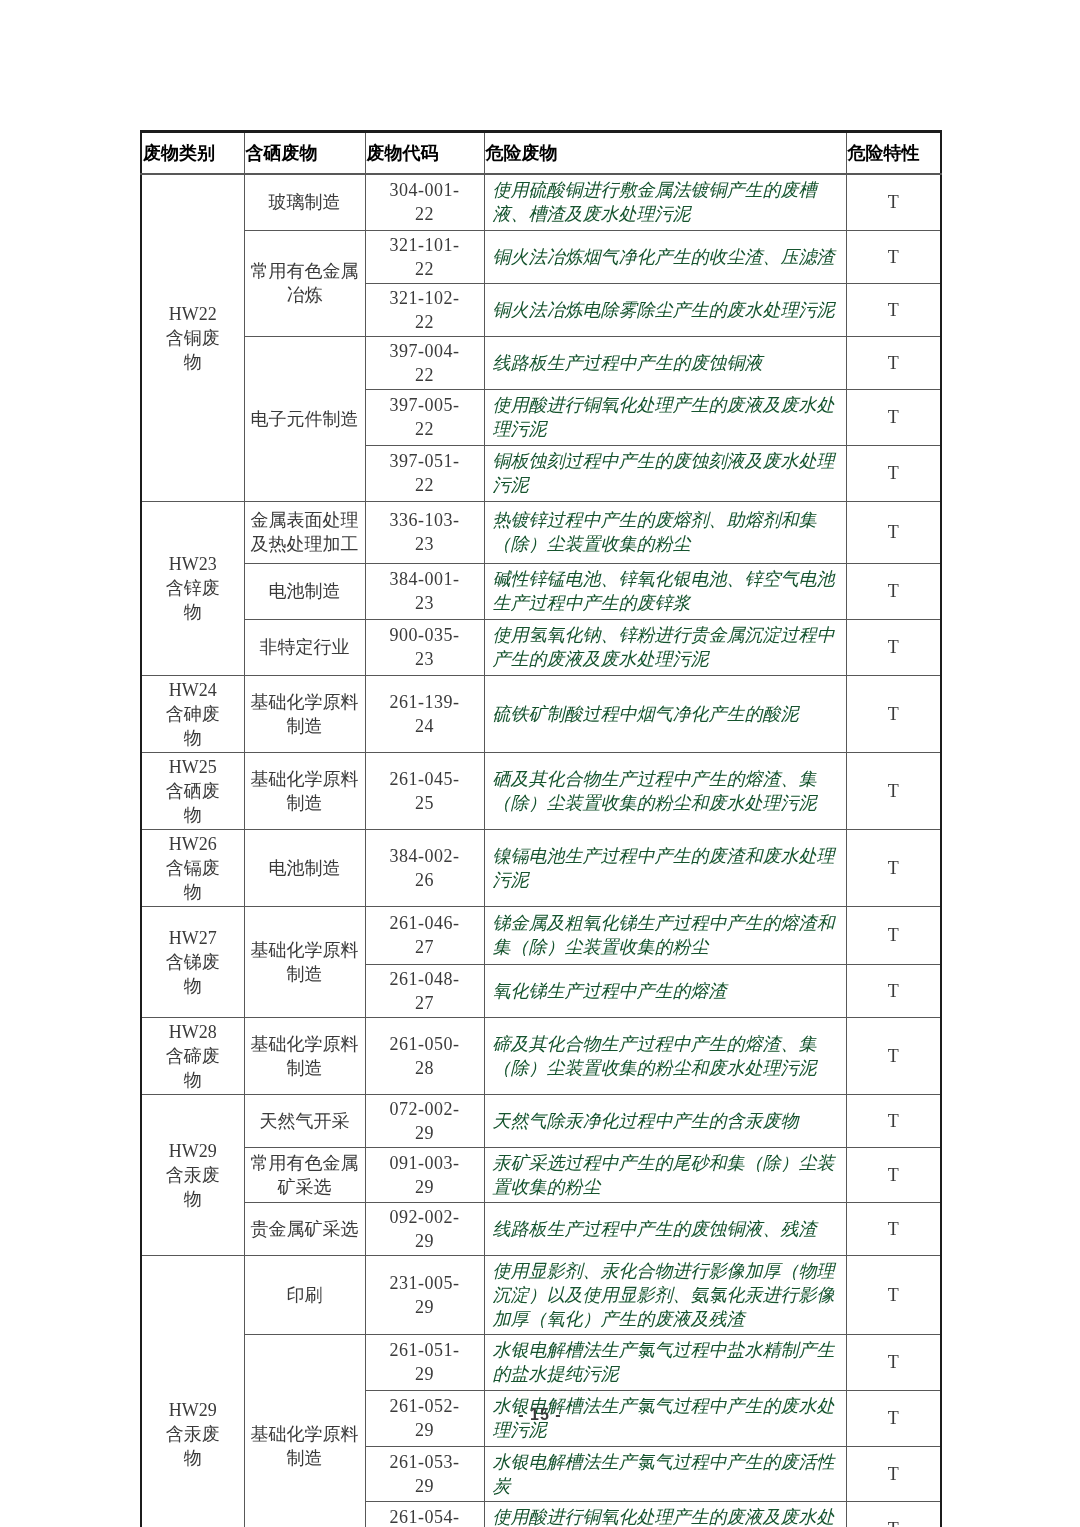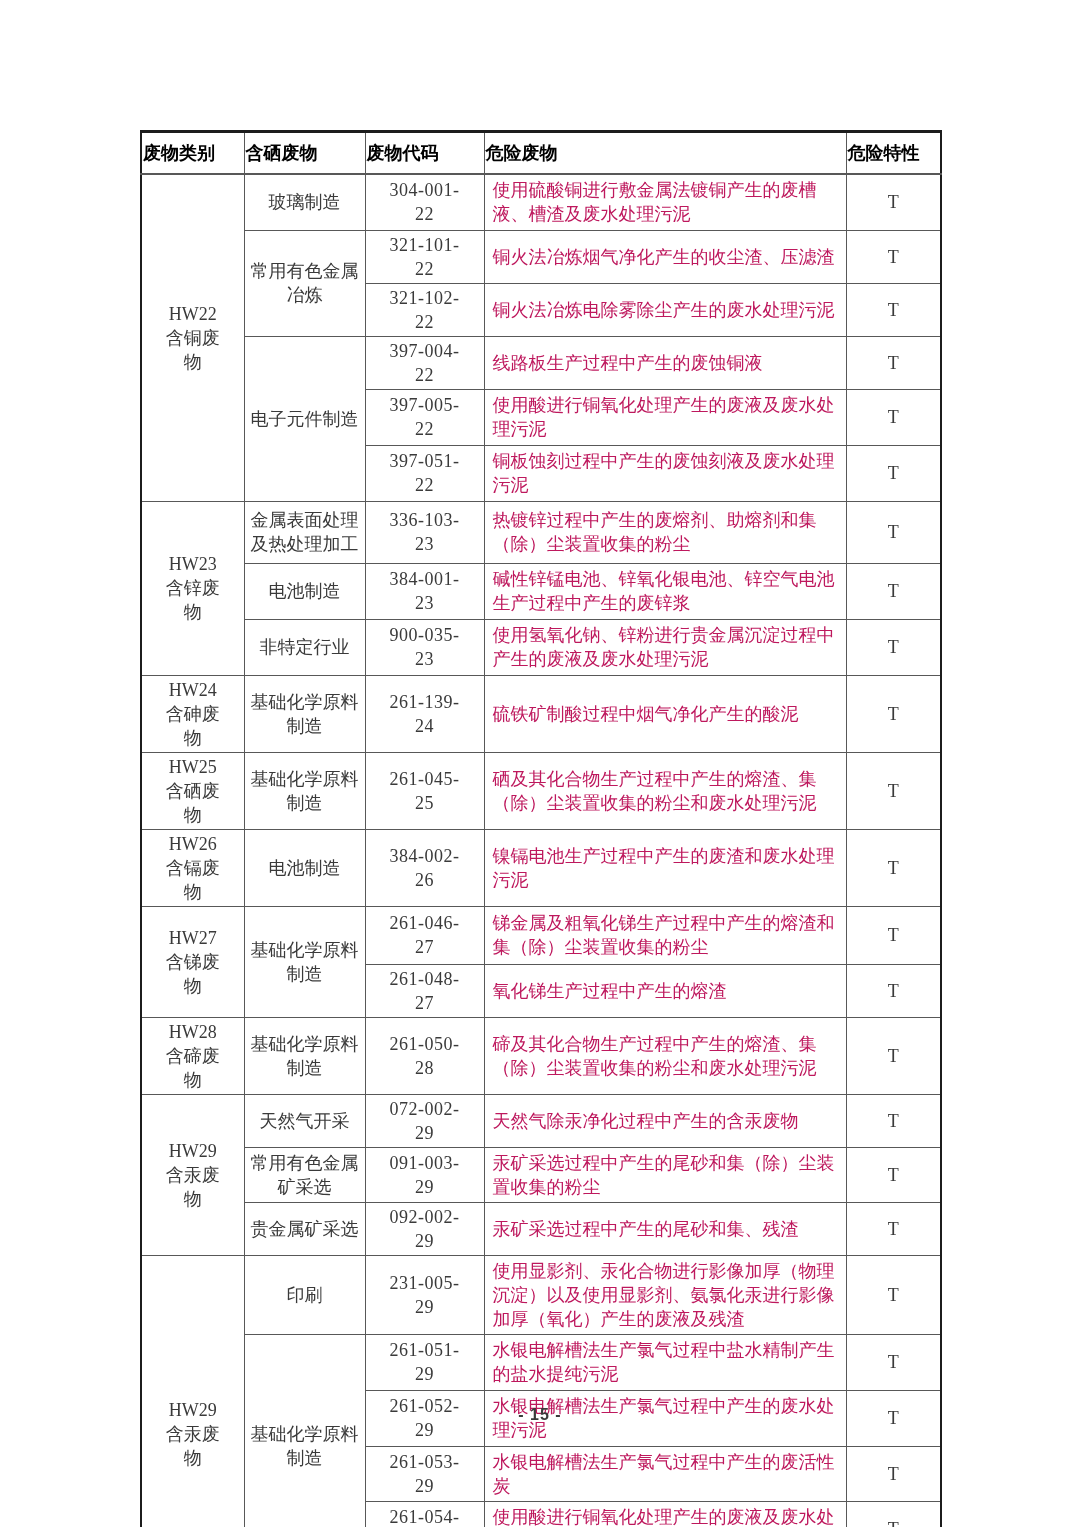--- a/index.html
+++ b/index.html
@@ -29,21 +29,21 @@
   .doc-table thead th {
     font-weight:bold;
     height:38px;
     text-align:left;
     border-bottom-width:2px;
     color:#000000;
   }
   td.cat { text-align:center; padding:2px 16px; color:#3a3a3a; }
   td.ind { text-align:center; padding:2px 0; color:#3a3a3a; }
   td.code { text-align:center; padding:2px 16px; letter-spacing:0.5px; color:#3a3a3a; }
-  td.desc { text-align:left; padding:3px 8px; color:#be185d; }
+  td.desc { text-align:left; padding:3px 8px; color:#14532d;font-style:italic; }
   td.haz { text-align:center; padding:2px 4px; color:#3a3a3a; }
 
   tr.h34 { height:34px; } tr.h37 { height:37px; } tr.h42 { height:42px; }
   tr.h52 { height:52px; } tr.h56 { height:56px; } tr.h58 { height:58px; }
   tr.h60 { height:60px; } tr.h62 { height:62px; } tr.h75 { height:75px; }
 
   .page-footer {
     position:absolute; left:0; top:1406px; width:1080px;
     text-align:center; font-size:16px; color:#3a3a3a;
     font-family:"Liberation Sans","DejaVu Sans",sans-serif;
@@ -205,21 +205,21 @@
     </tr>
     <tr class="h52">
       <td class="ind">常用有色金属矿采选</td>
       <td class="code">091-003-29</td>
       <td class="desc">汞矿采选过程中产生的尾砂和集（除）尘装置收集的粉尘</td>
       <td class="haz">T</td>
     </tr>
     <tr class="h34">
       <td class="ind">贵金属矿采选</td>
       <td class="code">092-002-29</td>
-      <td class="desc">汞矿采选过程中产生的尾砂和集、残渣</td>
+      <td class="desc">线路板生产过程中产生的废蚀铜液、残渣</td>
       <td class="haz">T</td>
     </tr>
 
     <tr class="h75">
       <td class="cat" rowspan="6">
         <div>HW29</div>
         <div>含汞废物</div>
       </td>
       <td class="ind">印刷</td>
       <td class="code">231-005-29</td>

